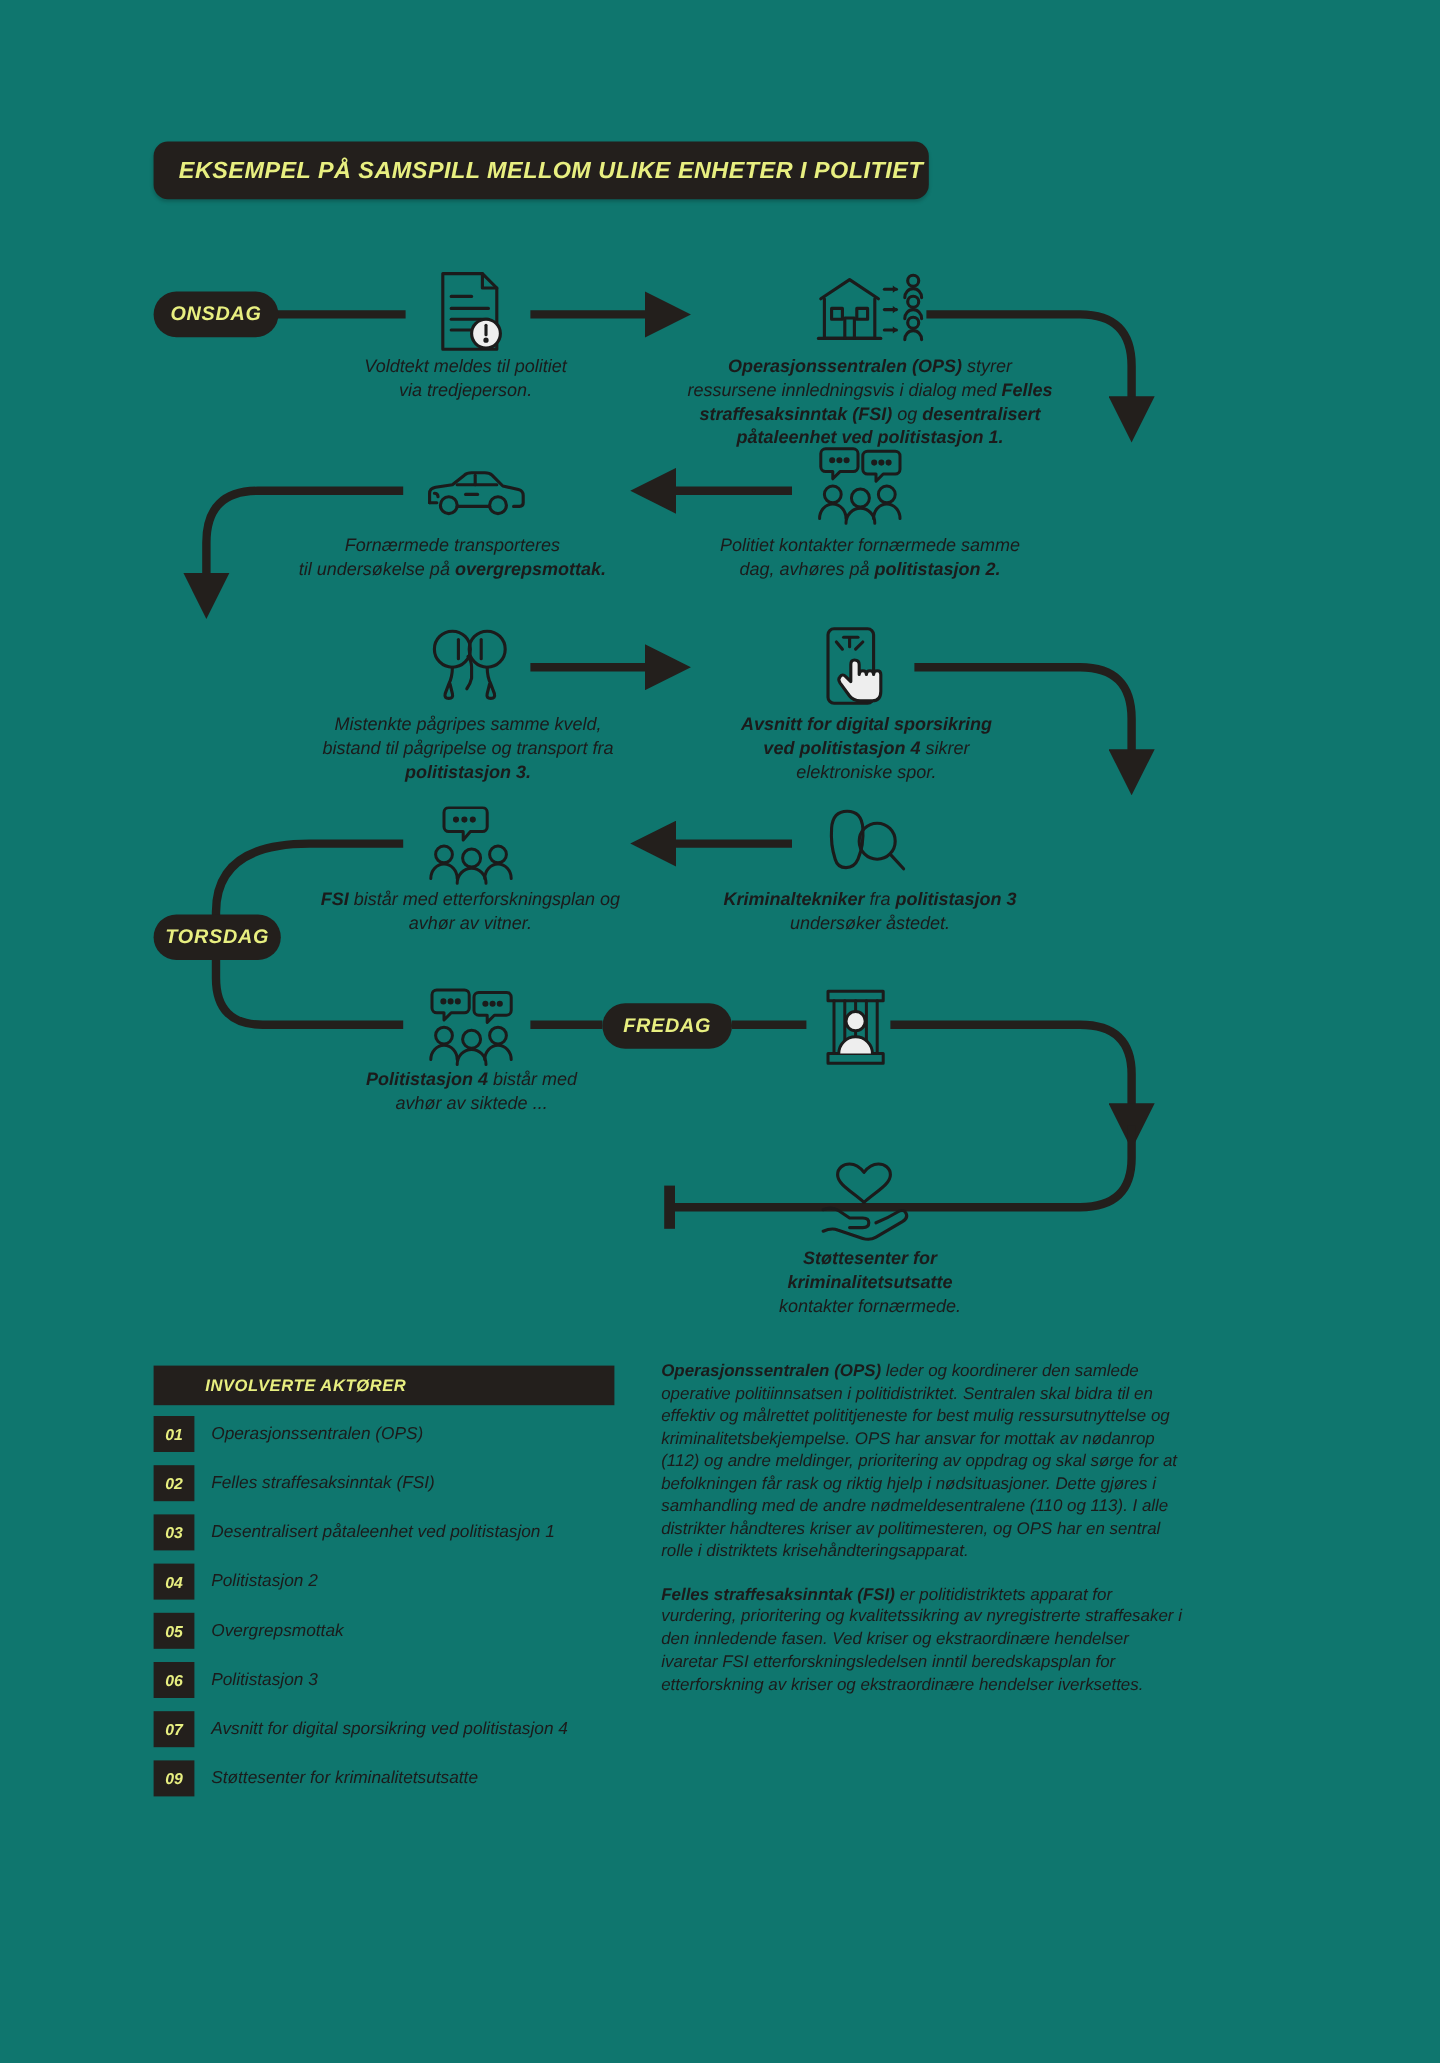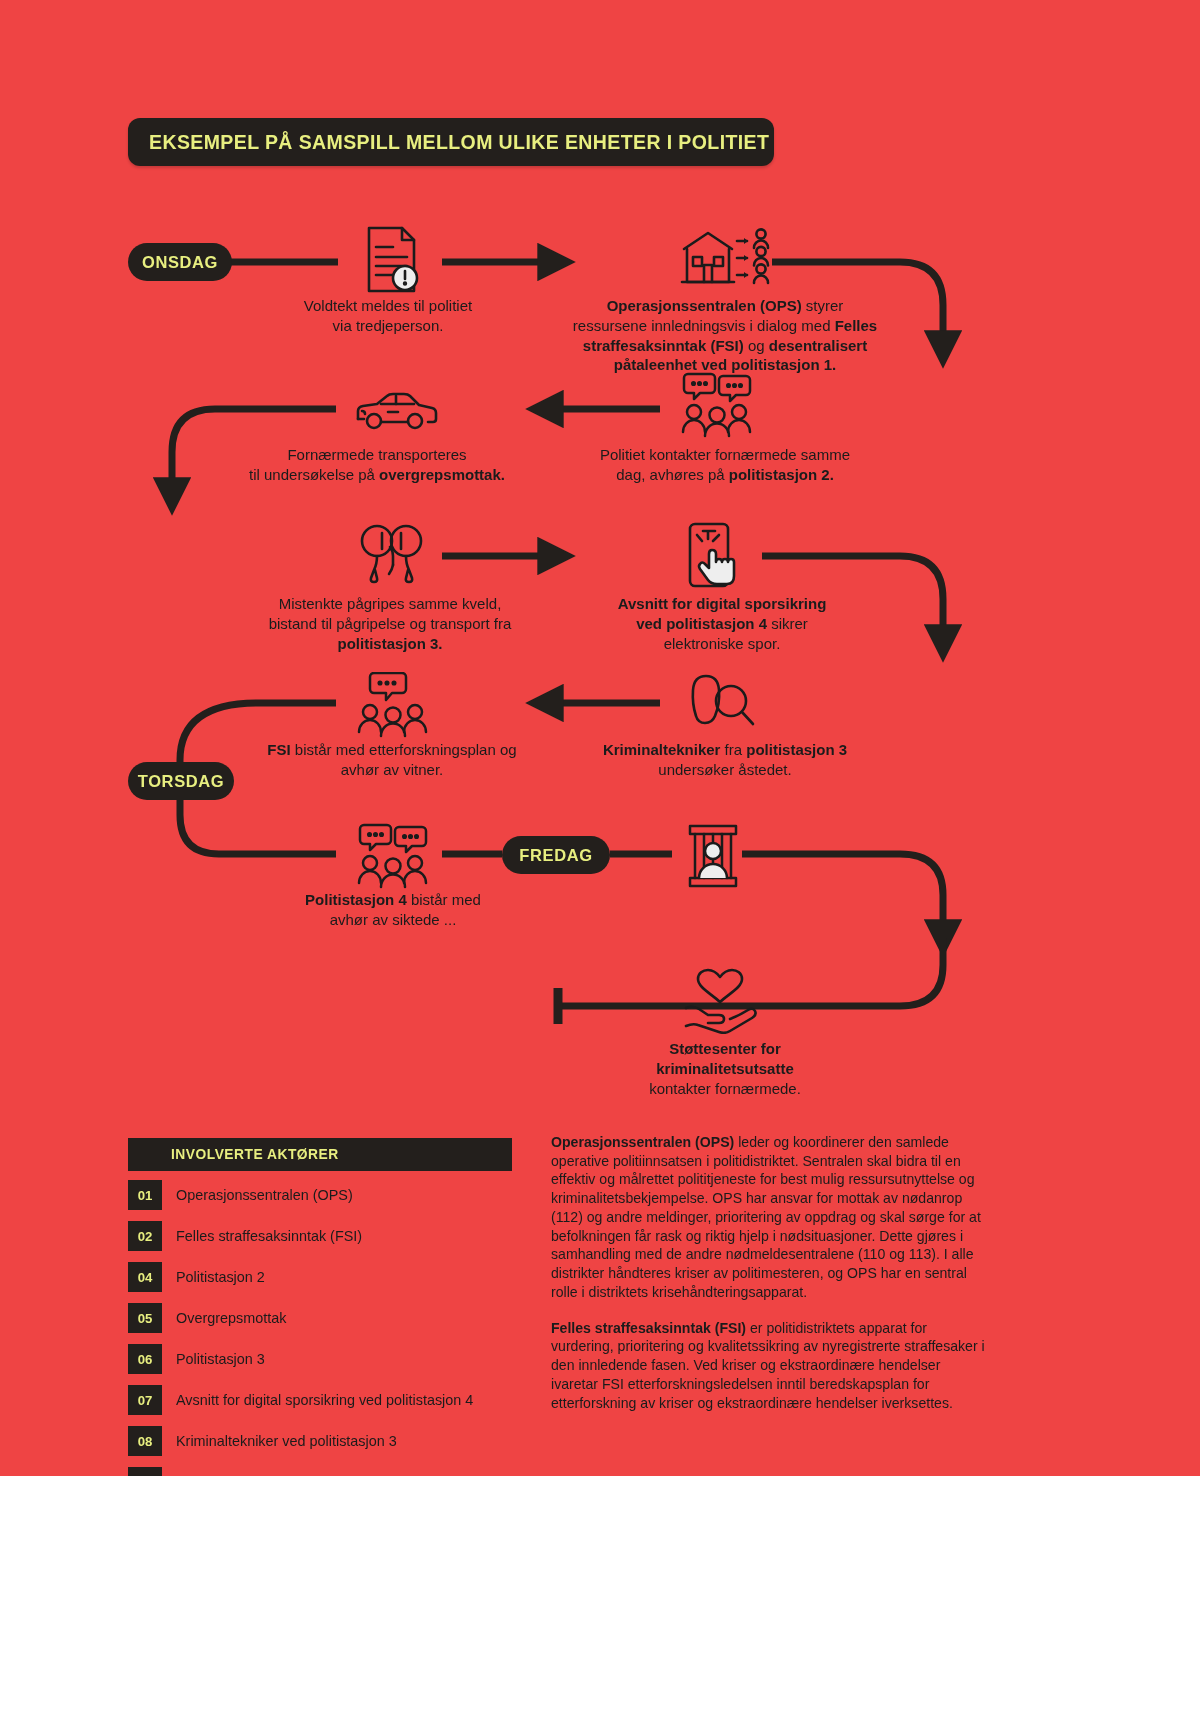--- a/index.html
+++ b/index.html
@@ -6,23 +6,24 @@
     margin: 0; padding: 0;
     background: #ffffff;
   }
   body {
     width: 1200px; height: 1719px;
     font-family: "Liberation Sans", sans-serif;
     -webkit-font-smoothing: antialiased;
   }
   .page {
     position: relative;
-    width: 1200px; height: 1476px;
-    background: #ef4444;
+    width: 1200px; height: 1719px;
+    background: #0f766e;
     overflow: hidden;
+    font-style: italic;
   }
 
   
   .title-banner {
     position: absolute;
     left: 128px; top: 118px;
     width: 646px; height: 48px;
     background: #231f1c;
     border-radius: 12px;
     display: flex;
@@ -436,38 +437,38 @@
     <div id="actors-body">
         <div class="actor-row">
           <div class="actor-num">01</div>
           <div class="actor-label">Operasjonssentralen (OPS)</div>
         </div>
         <div class="actor-row">
           <div class="actor-num">02</div>
           <div class="actor-label">Felles straffesaksinntak (FSI)</div>
         </div>
         <div class="actor-row">
+          <div class="actor-num">03</div>
+          <div class="actor-label">Desentralisert påtaleenhet ved politistasjon 1</div>
+        </div>
+        <div class="actor-row">
           <div class="actor-num">04</div>
           <div class="actor-label">Politistasjon 2</div>
         </div>
         <div class="actor-row">
           <div class="actor-num">05</div>
           <div class="actor-label">Overgrepsmottak</div>
         </div>
         <div class="actor-row">
           <div class="actor-num">06</div>
           <div class="actor-label">Politistasjon 3</div>
         </div>
         <div class="actor-row">
           <div class="actor-num">07</div>
           <div class="actor-label">Avsnitt for digital sporsikring ved politistasjon 4</div>
-        </div>
-        <div class="actor-row">
-          <div class="actor-num">08</div>
-          <div class="actor-label">Kriminaltekniker ved politistasjon 3</div>
         </div>
         <div class="actor-row">
           <div class="actor-num">09</div>
           <div class="actor-label">Støttesenter for kriminalitetsutsatte</div>
         </div>
       </div>
   </div>
 
   <div class="right-col">
     <p><b>Operasjonssentralen (OPS)</b> leder og koordinerer den samlede operative politiinnsatsen i politidistriktet. Sentralen skal bidra til en effektiv og målrettet polititjeneste for best mulig ressursutnyttelse og kriminalitetsbekjempelse. OPS har ansvar for mottak av nødanrop (112) og andre meldinger, prioritering av oppdrag og skal sørge for at befolkningen får rask og riktig hjelp i nødsituasjoner. Dette gjøres i samhandling med de andre nødmeldesentralene (110 og 113). I alle distrikter håndteres kriser av politimesteren, og OPS har en sentral rolle i distriktets krisehåndteringsapparat.</p>

